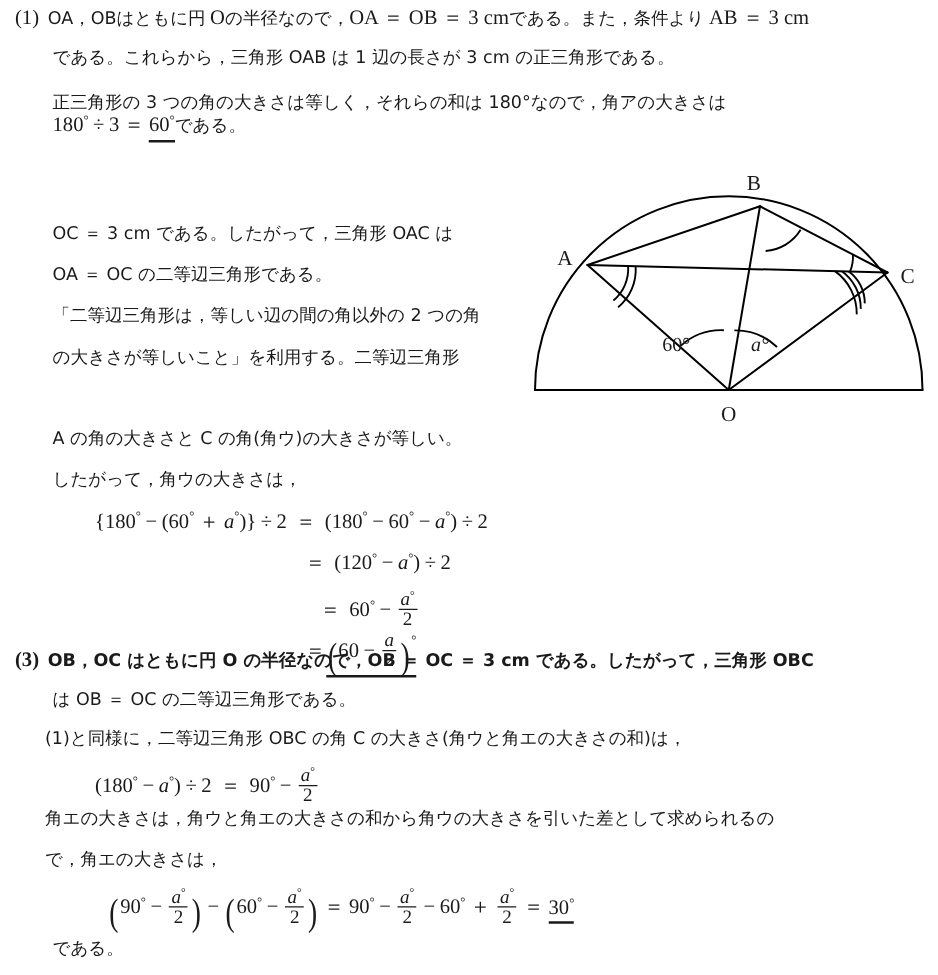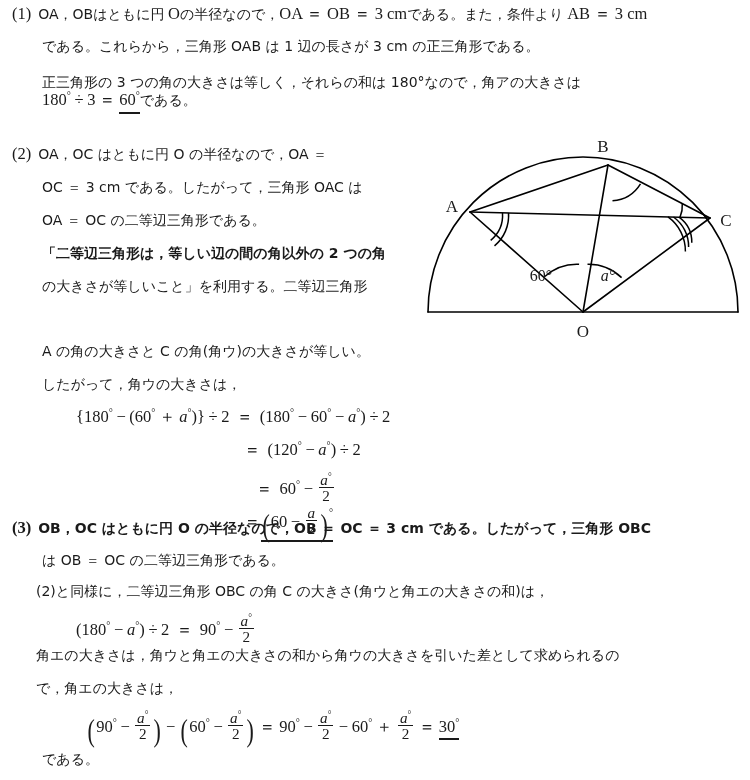--- a/index.html
+++ b/index.html
@@ -42,26 +42,23 @@
   </div>
 
   <div class="ln jp" style="left:42px;top:39px;">である。これらから，三角形 OAB は 1 辺の長さが 3 cm の正三角形である。</div>
 
   <div class="ln jp" style="left:42px;top:75px;">正三角形の 3 つの角の大きさは等しく，それらの和は 180°なので，角アの大きさは</div>
 
   <div class="ln" style="left:42px;top:92px;">
     <span class="m">180</span><span class="deg">°</span><span class="sp"></span><span class="m">÷</span><span class="sp"></span><span class="m">3</span><span class="sp"></span><span class="m">＝</span><span class="sp"></span><span class="ulbox"><span class="m">60</span><span class="deg">°</span></span><span class="jp">である。</span>
   </div>
 
-  <div class="ln" style="left:12px;top:146px;">
-    <span class="m">(2)</span><span class="sp2"></span><span class="jp">OA，OC はともに円 O の半径なので，OA ＝</span>
-  </div>
   <div class="ln jp" style="left:42px;top:180px;">OC ＝ 3 cm である。したがって，三角形 OAC は</div>
   <div class="ln jp" style="left:42px;top:213px;">OA ＝ OC の二等辺三角形である。</div>
-  <div class="ln jp" style="left:42px;top:246px;font-weight:bold;">「二等辺三角形は，等しい辺の間の角以外の 2 つの角</div>
+  <div class="ln jp" style="left:42px;top:246px;">「二等辺三角形は，等しい辺の間の角以外の 2 つの角</div>
   <div class="ln jp" style="left:42px;top:279px;">の大きさが等しいこと」を利用する。二等辺三角形</div>
   <div class="ln jp" style="left:42px;top:377px;">したがって，角ウの大きさは，</div>
   <div class="ln jp" style="left:42px;top:344px;">A の角の大きさと C の角(角ウ)の大きさが等しい。</div>
 
   <div class="ln" style="left:76px;top:409px;">
     <span class="m">{</span><span class="m">180</span><span class="deg">°</span><span class="sp"></span><span class="m">−</span><span class="sp"></span><span class="m">(</span><span class="m">60</span><span class="deg">°</span><span class="sp"></span><span class="m">＋</span><span class="sp"></span><span class="m it">a</span><span class="deg">°</span><span class="m">)</span><span class="m">}</span><span class="sp"></span><span class="m">÷</span><span class="sp"></span><span class="m">2</span><span class="sp2"></span><span class="m">＝</span><span class="sp2"></span><span class="m">(</span><span class="m">180</span><span class="deg">°</span><span class="sp"></span><span class="m">−</span><span class="sp"></span><span class="m">60</span><span class="deg">°</span><span class="sp"></span><span class="m">−</span><span class="sp"></span><span class="m it">a</span><span class="deg">°</span><span class="m">)</span><span class="sp"></span><span class="m">÷</span><span class="sp"></span><span class="m">2</span>
   </div>
 
   <div class="ln" style="left:244px;top:442px;">
     <span class="m">＝</span><span class="sp2"></span><span class="m">(</span><span class="m">120</span><span class="deg">°</span><span class="sp"></span><span class="m">−</span><span class="sp"></span><span class="m it">a</span><span class="deg">°</span><span class="m">)</span><span class="sp"></span><span class="m">÷</span><span class="sp"></span><span class="m">2</span>
@@ -72,21 +69,21 @@
   </div>
 
   <div class="ln" style="left:244px;top:505px;">
     <span class="m">＝</span><span class="ulbox"><span class="bigparen">(</span><span class="m">60</span><span class="sp"></span><span class="m">−</span><span class="sp"></span><span class="frac"><span class="num m it">a</span><span class="den m">2</span></span><span class="bigparen">)</span><span class="deg" style="vertical-align:1.05em;">°</span></span>
   </div>
 
   <div class="ln" style="left:12px;top:520px;font-weight:bold;">
     <span class="m">(3)</span><span class="sp2"></span><span class="jp">OB，OC はともに円 O の半径なので，OB ＝ OC ＝ 3 cm である。したがって，三角形 OBC</span>
   </div>
   <div class="ln jp" style="left:42px;top:553px;">は OB ＝ OC の二等辺三角形である。</div>
-  <div class="ln jp" style="left:36px;top:584px;">(2)と同様に，二等辺三角形 OBC の角 C の大きさ(角ウと角エの大きさの和)は，</div>
+  <div class="ln jp" style="left:36px;top:584px;">(1)と同様に，二等辺三角形 OBC の角 C の大きさ(角ウと角エの大きさの和)は，</div>
 
   <div class="ln" style="left:76px;top:613px;">
     <span class="m">(</span><span class="m">180</span><span class="deg">°</span><span class="sp"></span><span class="m">−</span><span class="sp"></span><span class="m it">a</span><span class="deg">°</span><span class="m">)</span><span class="sp"></span><span class="m">÷</span><span class="sp"></span><span class="m">2</span><span class="sp2"></span><span class="m">＝</span><span class="sp2"></span><span class="m">90</span><span class="deg">°</span><span class="sp"></span><span class="m">−</span><span class="sp"></span><span class="frac"><span class="num"><span class="m it">a</span><span class="deg">°</span></span><span class="den m">2</span></span>
   </div>
 
   <div class="ln jp" style="left:36px;top:648px;">角エの大きさは，角ウと角エの大きさの和から角ウの大きさを引いた差として求められるの</div>
   <div class="ln jp" style="left:36px;top:681px;">で，角エの大きさは，</div>
 
   <div class="ln" style="left:86px;top:710px;">
     <span class="bigparen">(</span><span class="m">90</span><span class="deg">°</span><span class="sp"></span><span class="m">−</span><span class="sp"></span><span class="frac"><span class="num"><span class="m it">a</span><span class="deg">°</span></span><span class="den m">2</span></span><span class="bigparen">)</span><span class="sp"></span><span class="m">−</span><span class="sp"></span><span class="bigparen">(</span><span class="m">60</span><span class="deg">°</span><span class="sp"></span><span class="m">−</span><span class="sp"></span><span class="frac"><span class="num"><span class="m it">a</span><span class="deg">°</span></span><span class="den m">2</span></span><span class="bigparen">)</span><span class="sp"></span><span class="m">＝</span><span class="sp"></span><span class="m">90</span><span class="deg">°</span><span class="sp"></span><span class="m">−</span><span class="sp"></span><span class="frac"><span class="num"><span class="m it">a</span><span class="deg">°</span></span><span class="den m">2</span></span><span class="sp"></span><span class="m">−</span><span class="sp"></span><span class="m">60</span><span class="deg">°</span><span class="sp"></span><span class="m">＋</span><span class="sp"></span><span class="frac"><span class="num"><span class="m it">a</span><span class="deg">°</span></span><span class="den m">2</span></span><span class="sp"></span><span class="m">＝</span><span class="sp"></span><span class="ulbox"><span class="m">30</span><span class="deg">°</span></span>

